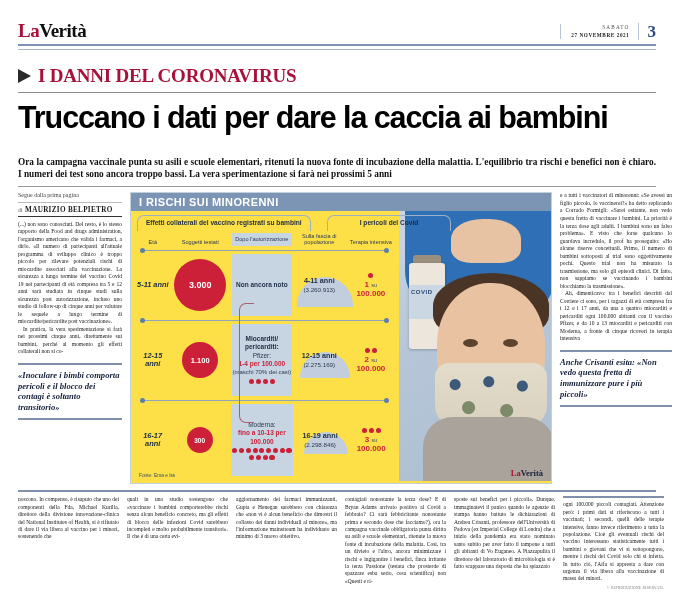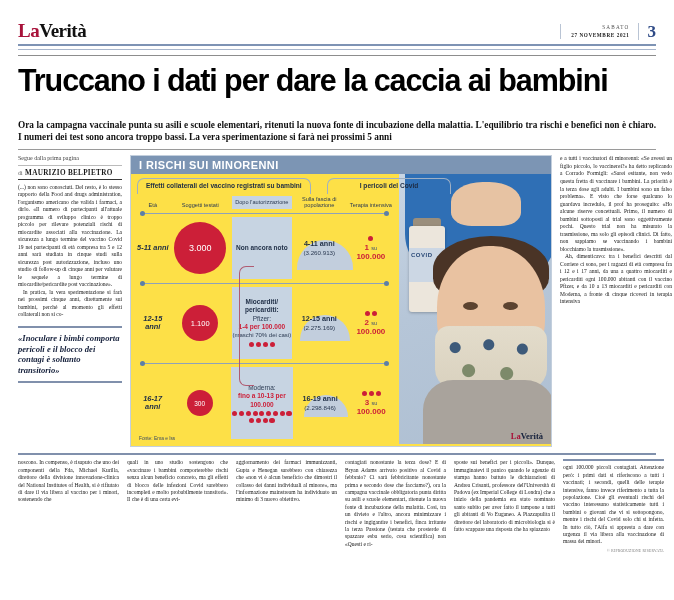--- a/index.html
+++ b/index.html
@@ -104,21 +104,21 @@
   .band-after{background:#c7d4e2;}
 
   .axis{position:relative;height:7px;margin-top:1px;}
   .axis .line{position:absolute;left:5px;right:8px;top:3px;height:1px;background:#8fa2b8;}
   .axis .dot{position:absolute;top:0.5px;width:5px;height:5px;border-radius:50%;background:#5d7fa8;}
   .axis .d1{left:3px;} .axis .d2{right:6px;}
 
   .drow{display:flex;align-items:center;position:relative;}
   .dcell{text-align:center;font-family:"Liberation Sans",sans-serif;}
   .age{font-size:7.4px;font-weight:bold;color:#1d2c44;line-height:1.15;font-style:italic;}
-  .bubble{border-radius:50%;background:#cc1f38;color:#fff;font-weight:normal;display:flex;
+  .bubble{border-radius:50%;background:#cc1f38;color:#fff;font-weight:bold;display:flex;
           align-items:center;justify-content:center;font-family:"Liberation Sans",sans-serif;}
   .after-txt{font-size:6.5px;font-weight:bold;line-height:1.3;color:#1d2c44;}
   .after-txt .red{color:#cc1f38;}
   .after-txt .norm{font-weight:normal;color:#2b3a52;}
   .pop-age{font-size:7.2px;font-weight:bold;color:#1d2c44;line-height:1.2;}
   .pop-num{font-size:6.2px;color:#2b3a52;}
   .icu-num{font-size:8px;font-weight:bold;color:#cc1f38;line-height:1.15;}
   .icu-num .su{font-size:5.6px;font-weight:normal;color:#44556e;}
   .dots{display:flex;justify-content:center;gap:2px;margin-bottom:2px;}
   .dot-sm{width:5px;height:5px;border-radius:50%;background:#cc1f38;}
@@ -155,20 +155,24 @@
     <div class="mh-right">
       <div class="mh-date">
         <div class="dow">SABATO</div>
         <div>27 NOVEMBRE 2021</div>
       </div>
       <div class="mh-page">3</div>
     </div>
   </div>
   <div class="rule-double"></div>
 
+  <div class="section-tag">
+    <div class="tri"></div>
+    <div class="section-title">I DANNI DEL CORONAVIRUS</div>
+  </div>
   <div class="rule-thin"></div>
 
   <h1 class="headline">Truccano i dati per dare la caccia ai bambini</h1>
   <div class="standfirst">Ora la campagna vaccinale punta su asili e scuole elementari, ritenuti la nuova fonte di incubazione della malattia. L'equilibrio tra rischi e benefici non è chiaro. I numeri dei test sono ancora troppo bassi. La vera sperimentazione si farà nei prossimi 5 anni</div>
   <div class="rule-after-sf"></div>
 
   <div class="mid">
 
     <div class="col-left">
       <div class="kicker">Segue dalla prima pagina</div>
@@ -357,20 +361,23 @@
 
         </div>
       </div>
     </div>
 
     <div class="col-right">
       <div class="bodytext" style="margin-top:0;">
         <p class="noind">e a tutti i vaccinatori di minorenni: «Se avessi un figlio piccolo, lo vaccinerei?» ha detto replicando a Corrado Formigli: «Sarei esitante, non vedo questa fretta di vaccinare i bambini. La priorità è la terza dose agli adulti. I bambini sono un falso problema». E visto che forse qualcuno lo guardava incredulo, il prof ha proseguito: «Ho alcune riserve concettuali. Primo, il numero di bambini sottoposti al trial sono oggettivamente pochi. Questo trial non ha misurato la trasmissione, ma solo gli episodi clinici. Di fatto, non sappiamo se vaccinando i bambini blocchiamo la trasmissione».</p>
         <p>Ah, dimenticavo: tra i benefici descritti dal Corriere ci sono, per i ragazzi di età compresa fra i 12 e i 17 anni, da una a quattro miocarditi e pericarditi ogni 100.000 abitanti con il vaccino Pfizer, e da 10 a 13 miocarditi e pericarditi con Moderna, a fronte di cinque ricoveri in terapia intensiva</p>
       </div>
+      <div class="quote-box">
+        <div class="q">Anche Crisanti esita: «Non vedo questa fretta di immunizzare pure i più piccoli»</div>
+      </div>
     </div>
 
   </div>
 
   <div class="bottom">
     <div class="bcol">
       <p class="noind">noscono. In compenso, è risaputo che uno dei componenti della Fda, Michael Kurilla, direttore della divisione innovazione-clinica del National Institutes of Health, si è rifiutato di dare il via libera al vaccino per i minori, sostenendo che</p>
     </div>
     <div class="bcol">
       <p class="noind">quali in uno studio sostengono che «vaccinare i bambini comporterebbe rischi senza alcun beneficio concreto, ma gli effetti di blocco delle infezioni Covid sarebbero incompleti e molto probabilmente transitori». Il che è di una certa evi-</p>

